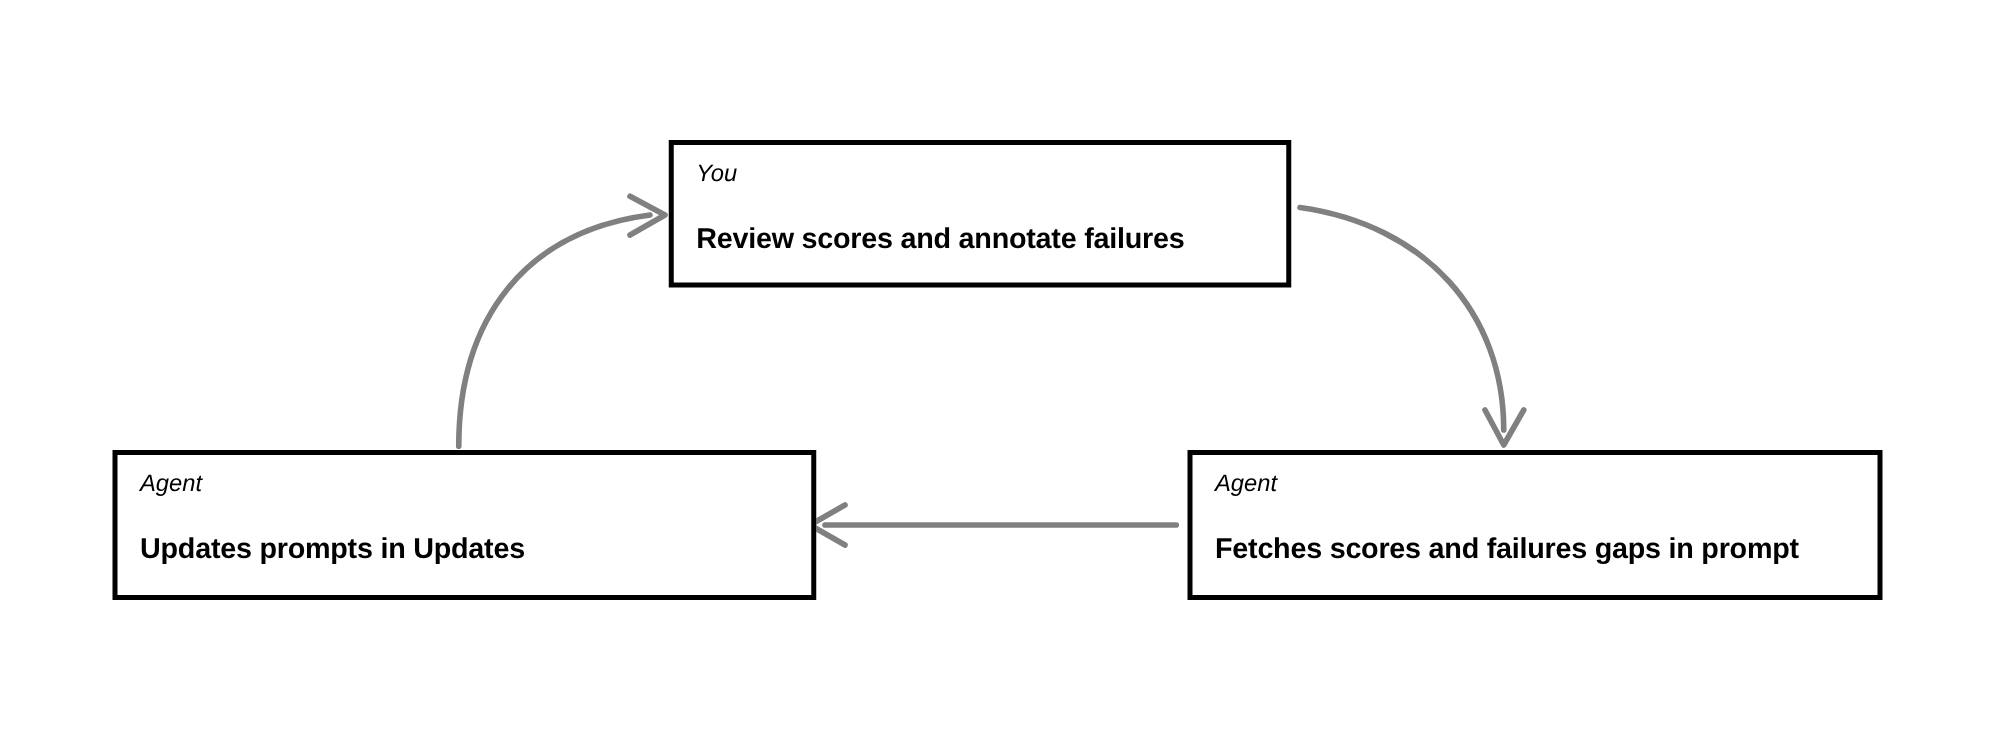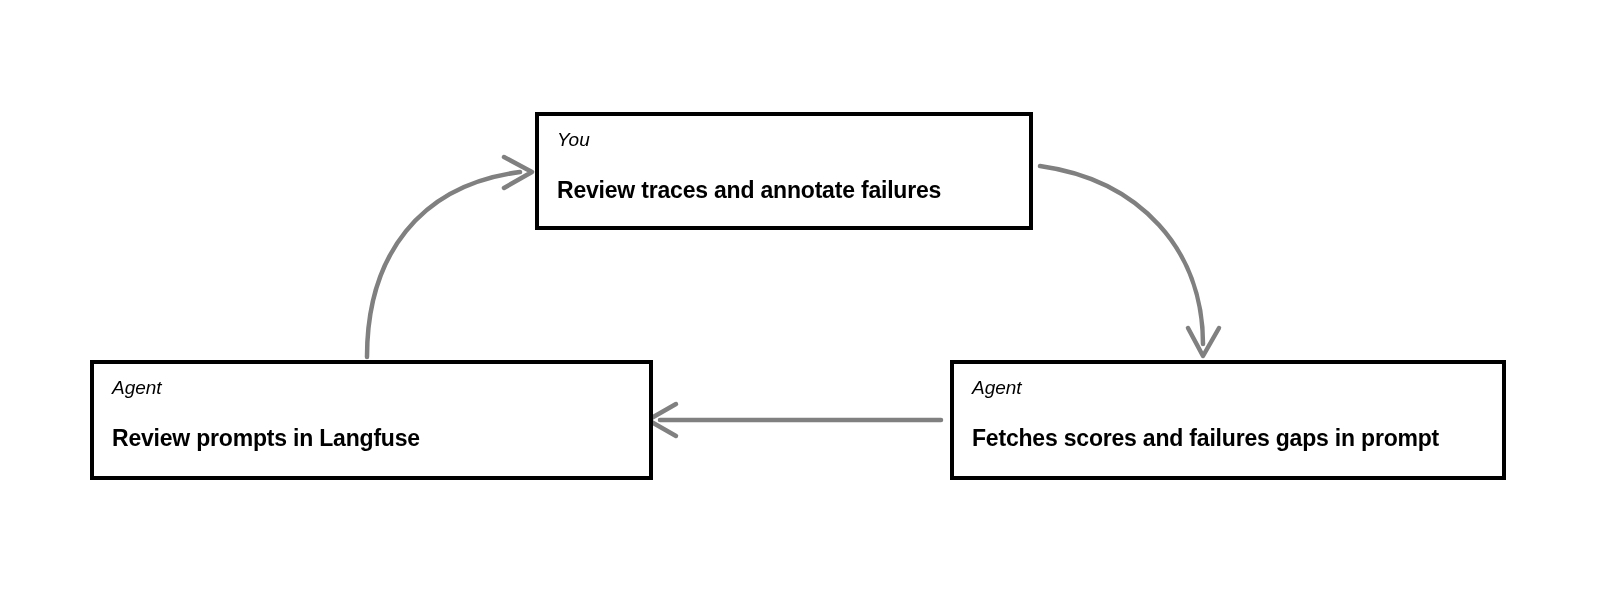--- a/index.html
+++ b/index.html
@@ -90,26 +90,26 @@
     </g>
 
     <g>
       <path d="M 941 420 L 660 420" fill="none" stroke="#808080" stroke-width="4.5" stroke-linecap="round" stroke-linejoin="round"></path>
       <path d="M 676 404 L 648 420 L 676 436" fill="none" stroke="#808080" stroke-width="4.5" stroke-linecap="round" stroke-linejoin="round"></path>
     </g>
   </svg>
 
   <div class="node" id="node-you">
     <div class="node-role">You</div>
-    <div class="node-title">Review traces and annotate failures</div>
+    <div class="node-title">Review scores and annotate failures</div>
   </div>
 
   <div class="node" id="node-updates">
     <div class="node-role">Agent</div>
-    <div class="node-title">Review prompts in Langfuse</div>
+    <div class="node-title">Updates prompts in Updates</div>
   </div>
 
   <div class="node" id="node-fetches">
     <div class="node-role">Agent</div>
     <div class="node-title">Fetches scores and failures gaps in prompt</div>
   </div>
 
 </div>
 
 </body></html>

